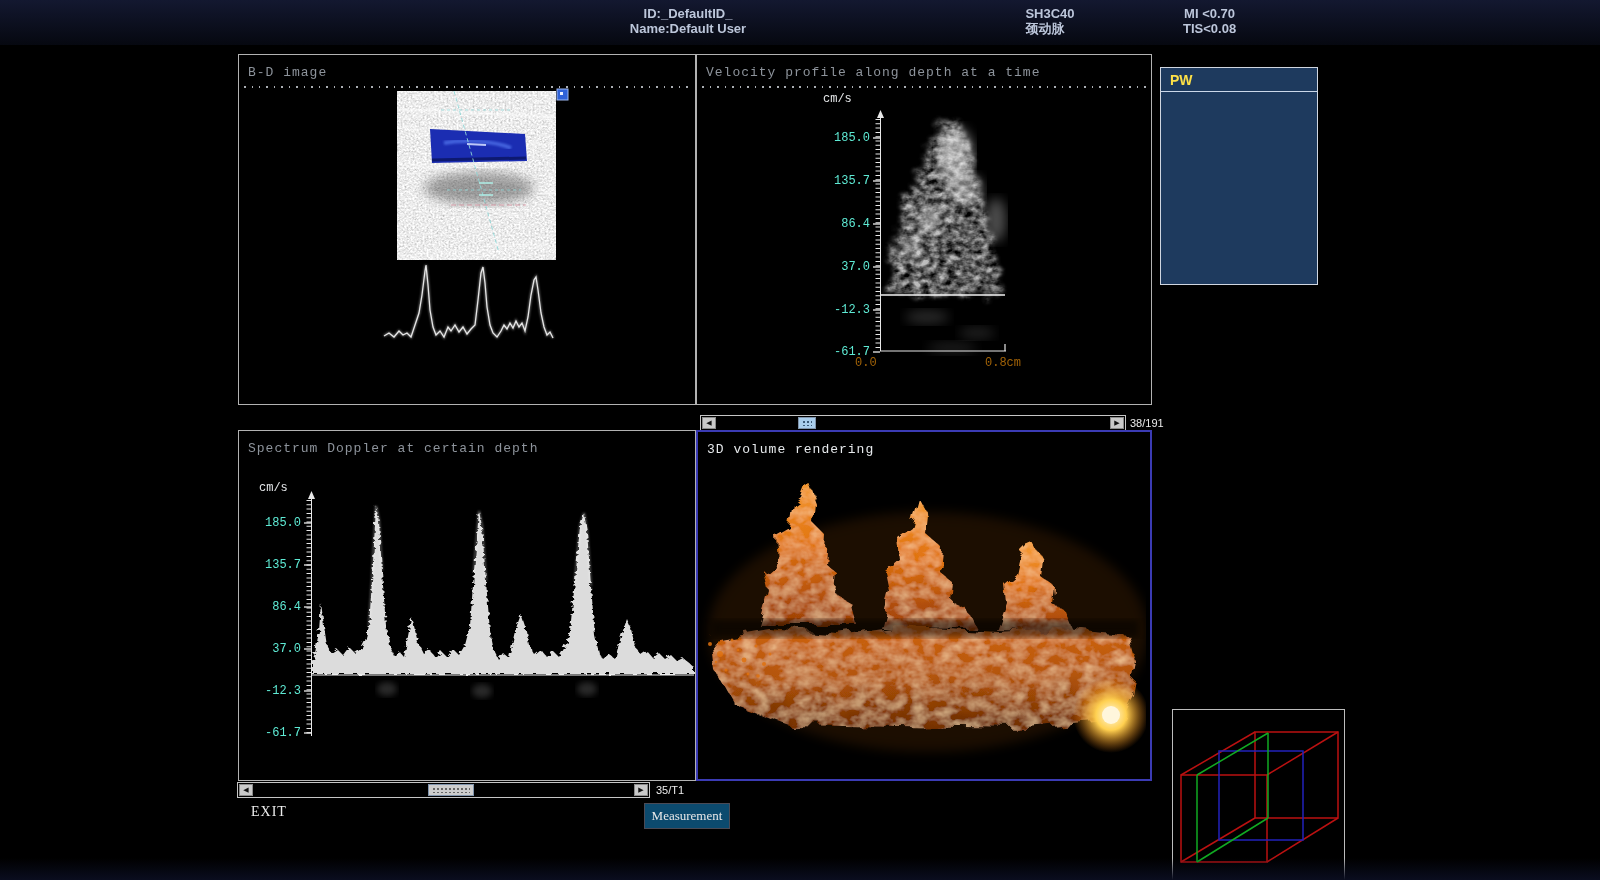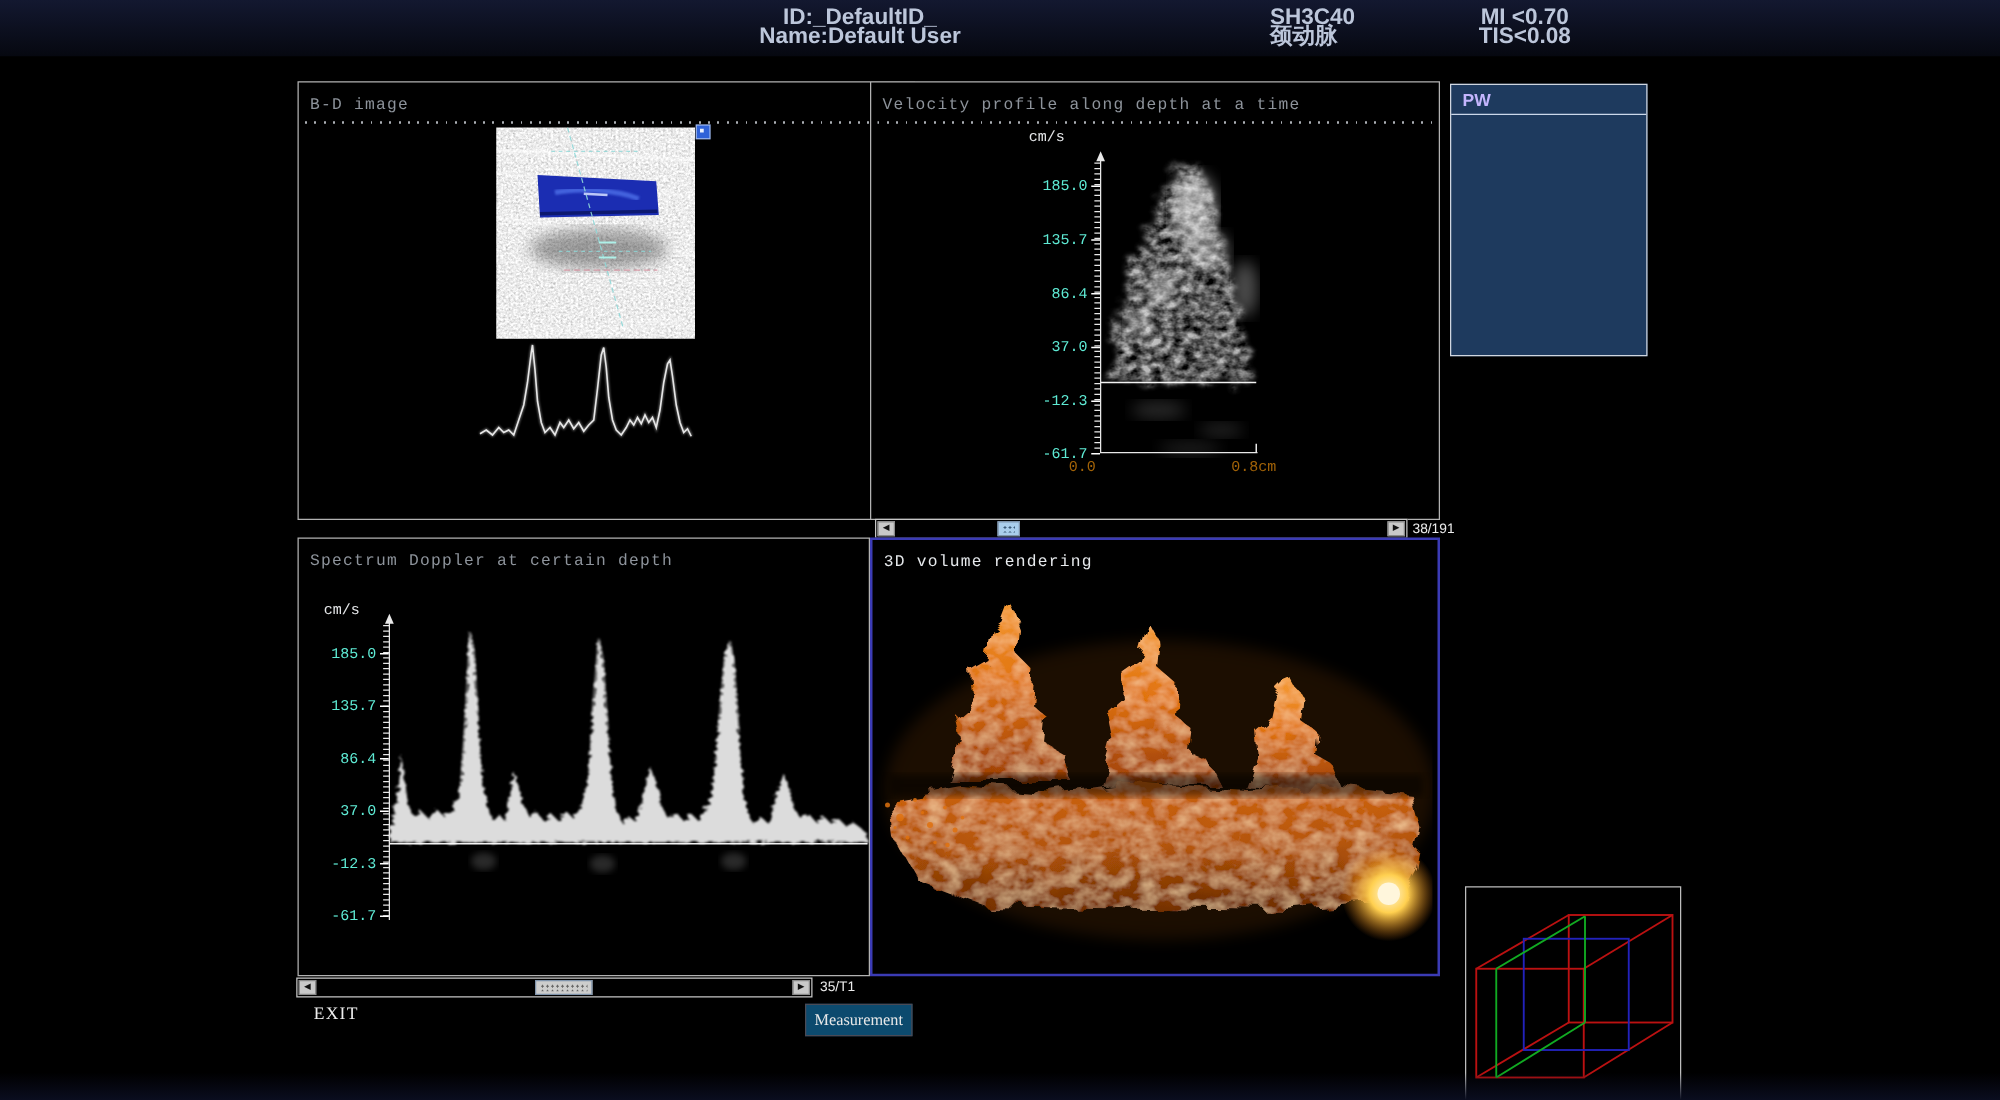--- a/index.html
+++ b/index.html
@@ -1,46 +1,46 @@
 <!DOCTYPE html>
 <html><head>
 <meta charset="utf-8">
 <style>
   html,body{margin:0;padding:0;background:#000;}
   #screen{position:relative;width:1600px;height:880px;background:#000;overflow:hidden;
           font-family:"Liberation Sans",sans-serif;}
   
   #topbar{position:absolute;left:0;top:0;width:1600px;height:45px;
           background:linear-gradient(#131830,#060810);}
-  .hdr-block{position:absolute;top:6px;color:#bcc6da;font-size:18px;font-weight:bold;line-height:15px;}
+  .hdr-block{position:absolute;top:6px;color:#bcc6da;font-size:13px;font-weight:bold;line-height:15px;}
   #hdr-id{left:688px;transform:translateX(-50%);text-align:center;}
   #hdr-probe{left:1050px;transform:translateX(-50%);text-align:left;}
   #hdr-mi{left:1183px;text-align:center;}
   
   .panel{position:absolute;background:#000;border:1px solid #b2b2b2;}
-  #bd-panel{left:238px;top:65px;width:456px;height:349px;padding-left:36px;}
-  #vel-panel{left:696px;top:65px;width:454px;height:349px;}
+  #bd-panel{left:238px;top:54px;width:456px;height:349px;}
+  #vel-panel{left:696px;top:54px;width:454px;height:349px;}
   #spec-panel{left:238px;top:430px;width:456px;height:349px;}
   #vol-panel{left:696px;top:430px;width:452px;height:347px;border:2px solid #3b3bb4;}
   .ptitle{position:absolute;left:9px;top:10px;font:13px "Liberation Mono",monospace;
           color:#8d939b;letter-spacing:1px;white-space:nowrap;}
   .ptitle.bright{color:#e6e9ec;}
   .dotline{position:absolute;left:5px;right:5px;top:31px;height:2px;opacity:.85;
            background-image:repeating-linear-gradient(90deg,#c9ced4 0 1.5px,transparent 1.5px 7.5px);}
   .psvg{position:absolute;left:0;top:0;}
   
   .yticks{position:absolute;}
   .yticks span{position:absolute;right:0;width:100%;text-align:right;
                font:12px "Liberation Mono",monospace;color:#5eead4;}
   .unit{position:absolute;font:12px "Liberation Mono",monospace;color:#e4e6e8;}
   .xtick{position:absolute;font:12px "Liberation Mono",monospace;color:#a16207;}
   
   #pw-panel{position:absolute;left:1160px;top:67px;width:156px;height:216px;
             background:#1e3a5e;border:1px solid #d0d6e0;}
-  #pw-head{padding:4px 9px 3px;font-size:14px;font-weight:bold;color:#c4b5fd;
+  #pw-head{padding:4px 9px 3px;font-size:14px;font-weight:bold;color:#fde047;
            border-bottom:1px solid #ccd8ea;}
   #pw-list{padding:7px 9px;}
   #pw-list div{font-size:13px;line-height:17.5px;color:#d8e6f8;}
   
   .sbar{position:absolute;height:14px;background:#000;border:1px solid #c6c6c6;}
   #sbar-frame{left:700px;top:415px;width:424px;}
   #sbar-time{left:237px;top:782px;width:411px;}
   .sbtn{position:absolute;top:1px;width:12px;height:10px;background:#c9c9c9;border:1px solid #8a8a8a;
         font-size:7px;line-height:9px;text-align:center;color:#111;cursor:pointer;}
   .sbtn.l{left:1px;} .sbtn.r{right:1px;}

